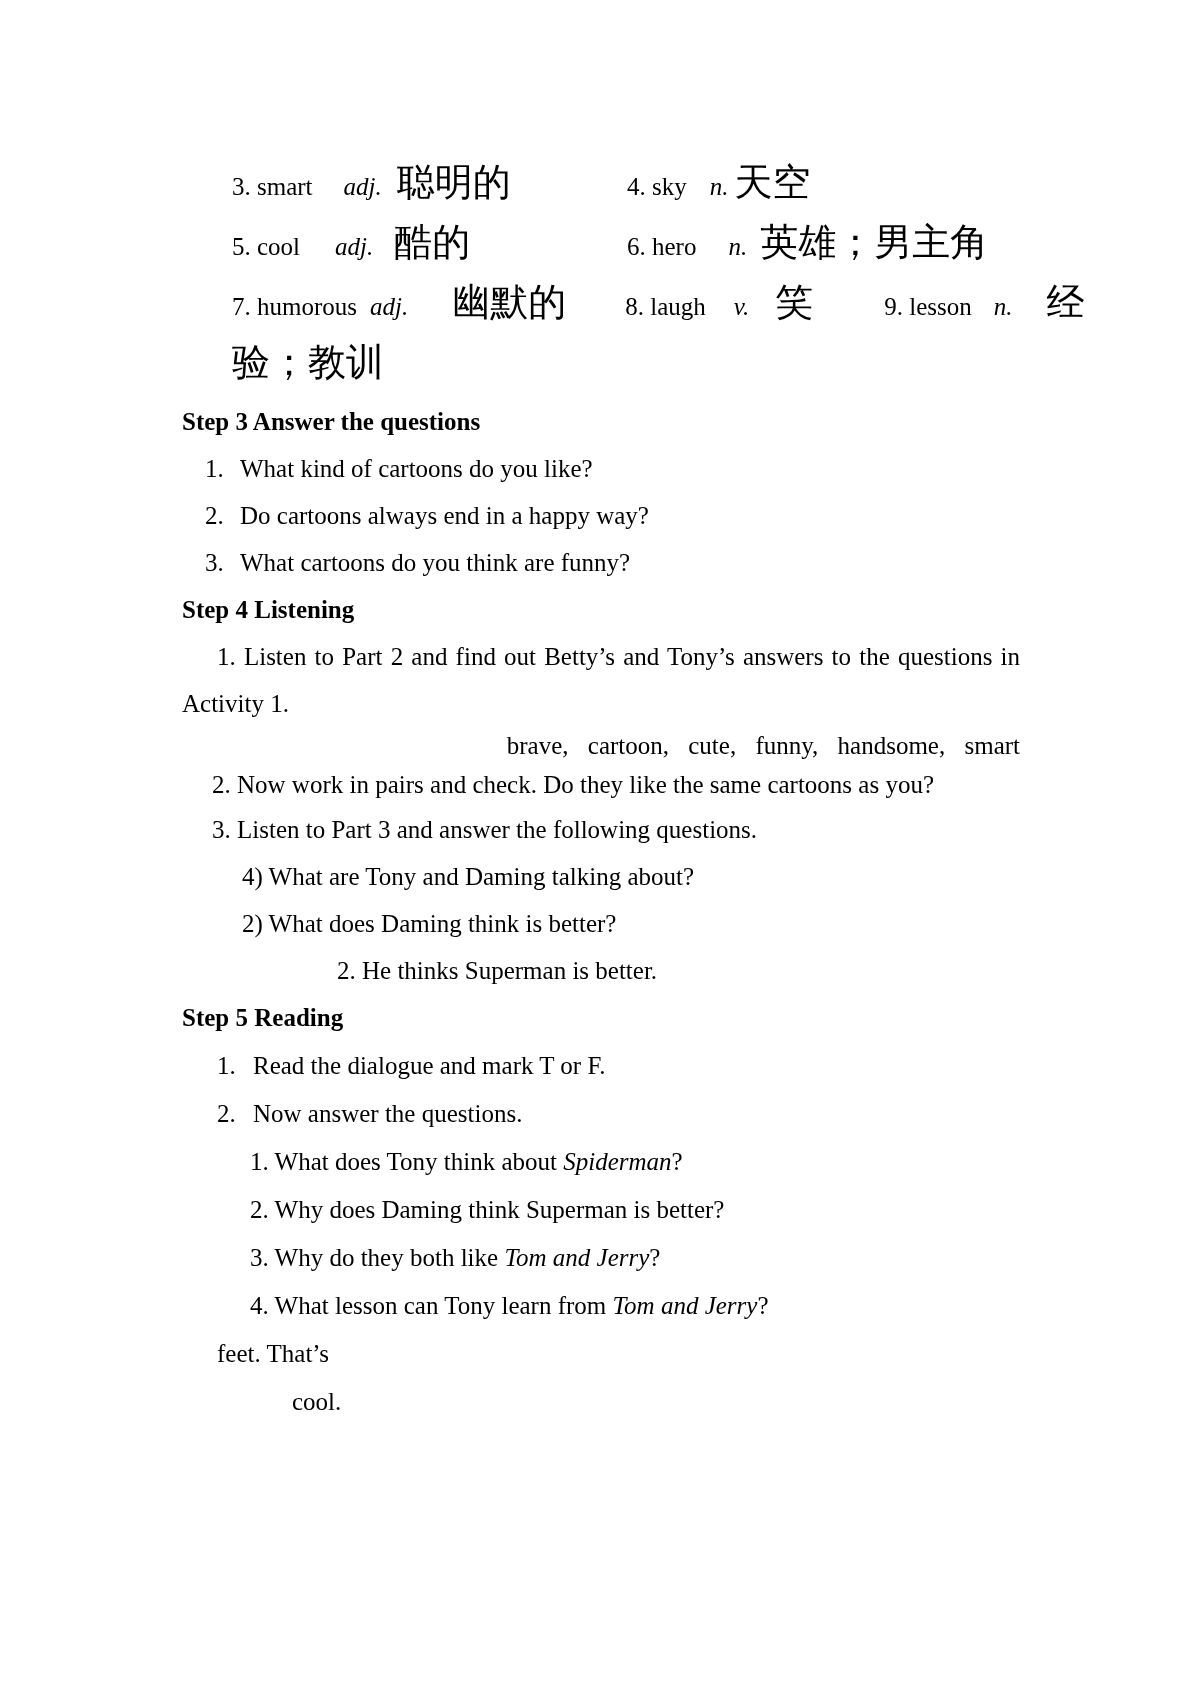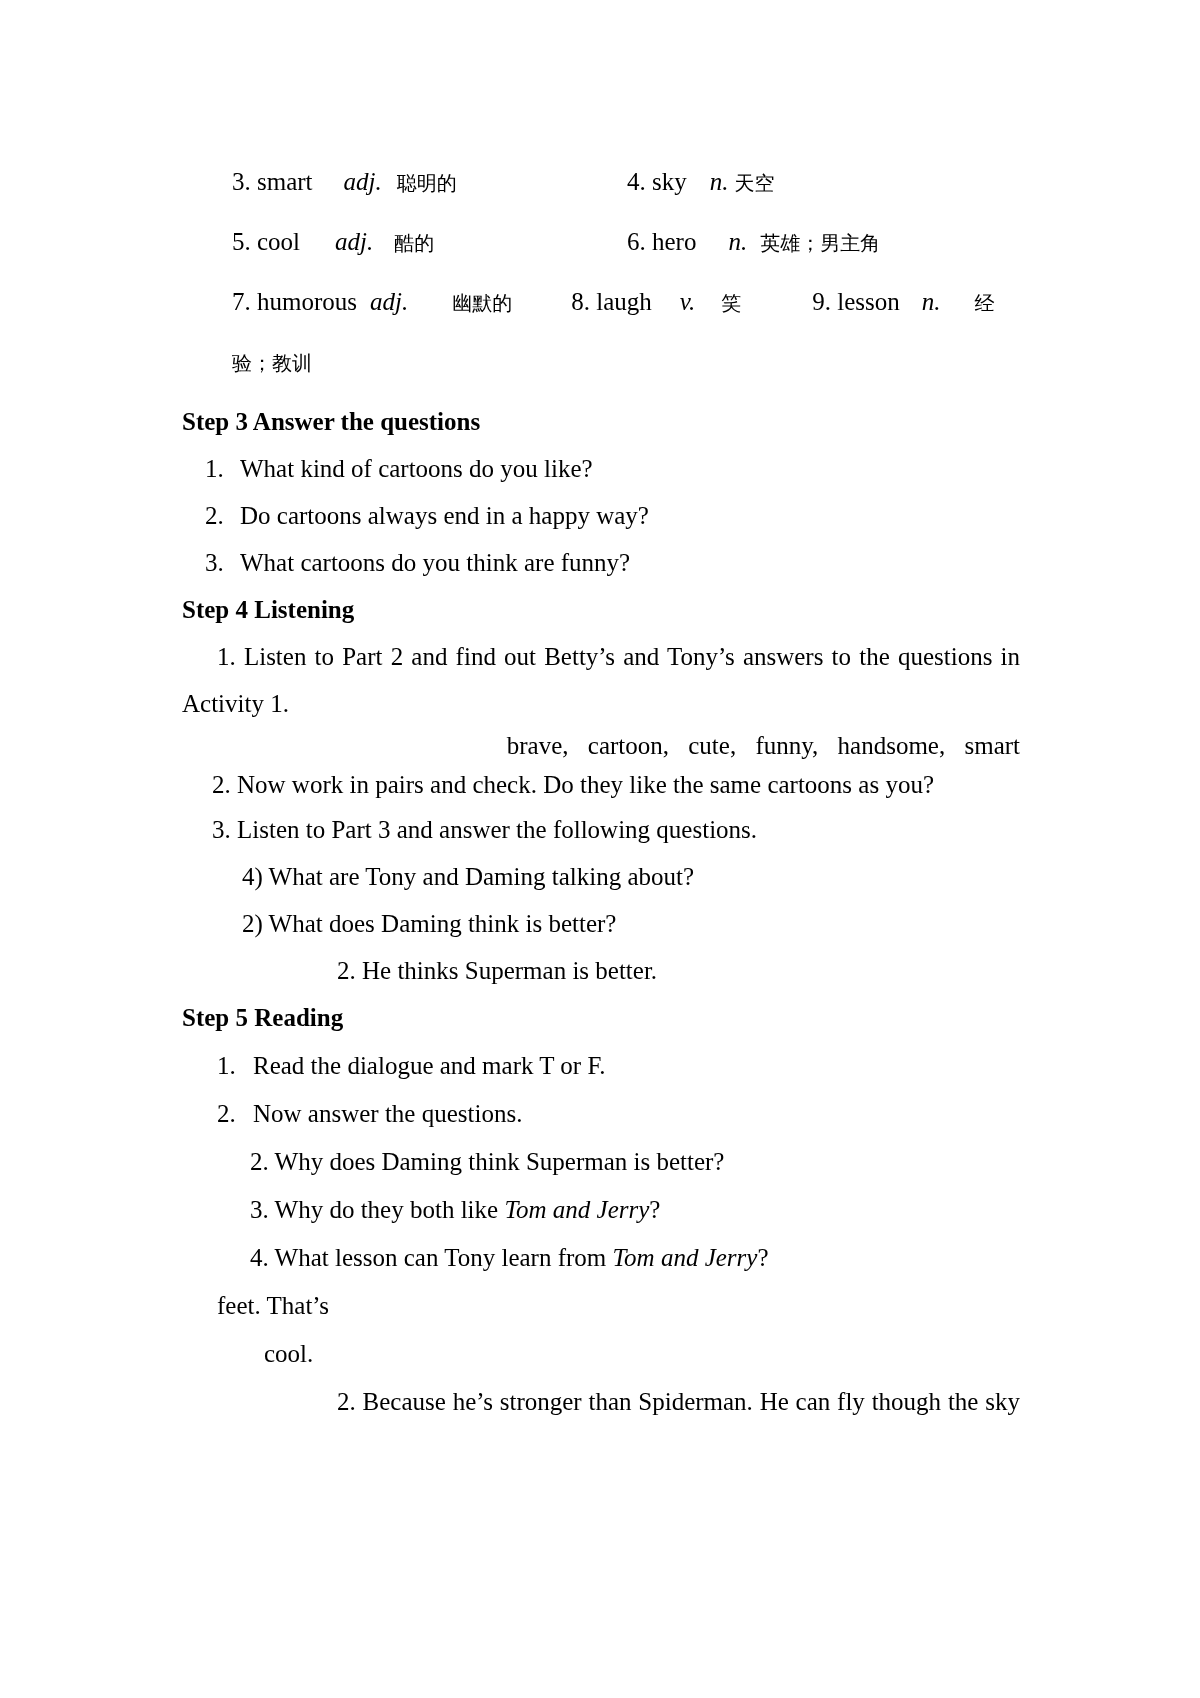--- a/index.html
+++ b/index.html
@@ -12,21 +12,21 @@
     color:#000000;
     font-family:"Liberation Serif","DejaVu Serif",serif;
     font-size:25px;
     padding:152px 180px 0 182px;
     overflow:hidden;
   }
   
   .vrow{height:60px;line-height:60px;margin-left:50px;white-space:nowrap;}
   .ventry{display:inline-block;width:395px;}
   .pos{font-style:italic;}
-  .cn{font-size:20px;}
+  .cn{font-size:38px;}
   
   .line{line-height:47px;white-space:nowrap;}
   .s5 .line{line-height:48px;}
   .h{font-weight:bold;}
   .s3h{margin-top:6px;}
   .lh37{line-height:37px;text-align:right;}
   .lh42{line-height:42px;}
   .num{display:inline-block;}
   .just{text-align:justify;text-align-last:justify;white-space:normal;}
   .wordbank{word-spacing:13px;}
@@ -72,21 +72,21 @@
     <div class="line" style="margin-left:30px">3. Listen to Part 3 and answer the following questions.</div>
     <div class="line" style="margin-left:60px">4) What are Tony and Daming talking about?</div>
     <div class="line" style="margin-left:60px">2) What does Daming think is better?</div>
     <div class="line" style="margin-left:155px">2. He thinks Superman is better.</div>
   </div>
 
   <div class="s5">
     <div class="line h">Step 5 Reading</div>
     <div class="line" style="margin-left:35px"><span class="num" style="width:36px">1.</span><span>Read the dialogue and mark T or F.</span></div>
     <div class="line" style="margin-left:35px"><span class="num" style="width:36px">2.</span><span>Now answer the questions.</span></div>
+    <div class="line" style="margin-left:68px"><span>1. What does Tony think about </span><span class="it">Spiderman</span><span>?</span></div>
     <div class="line" style="margin-left:68px">2. Why does Daming think Superman is better?</div>
     <div class="line" style="margin-left:68px"><span>3. Why do they both like </span><span class="it">Tom and Jerry</span><span>?</span></div>
     <div class="line" style="margin-left:68px"><span>4. What lesson can Tony learn from </span><span class="it">Tom and Jerry</span><span>?</span></div>
     <div class="line" style="margin-left:35px">feet. That’s</div>
-    <div class="line" style="margin-left:82px">cool.</div>
-    <div class="line just" style="margin-left:155px">2. Because he’s stronger than Spiderman. He can fly though the sky</div>
+    <div class="line" style="margin-left:110px">cool.</div>
   </div>
 
 </div>
 
 </body></html>

